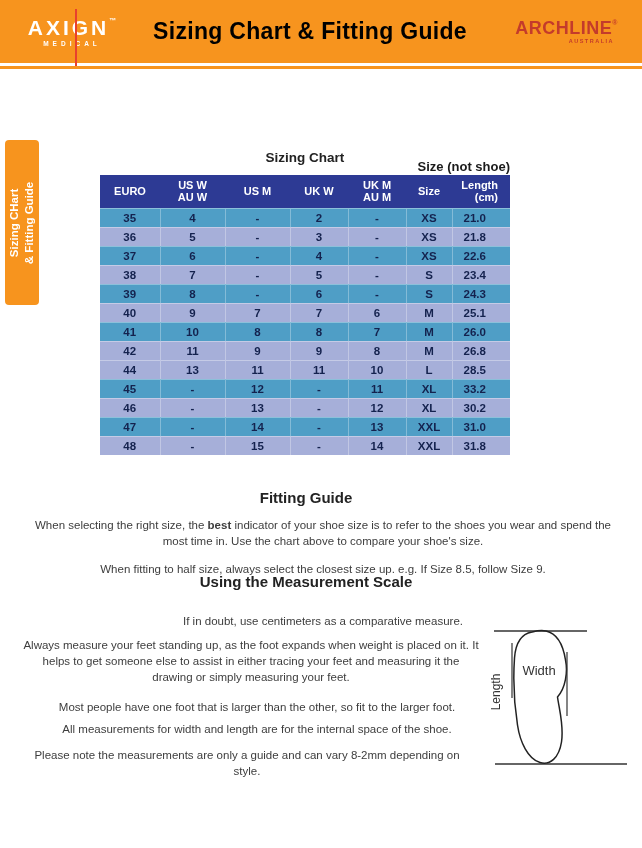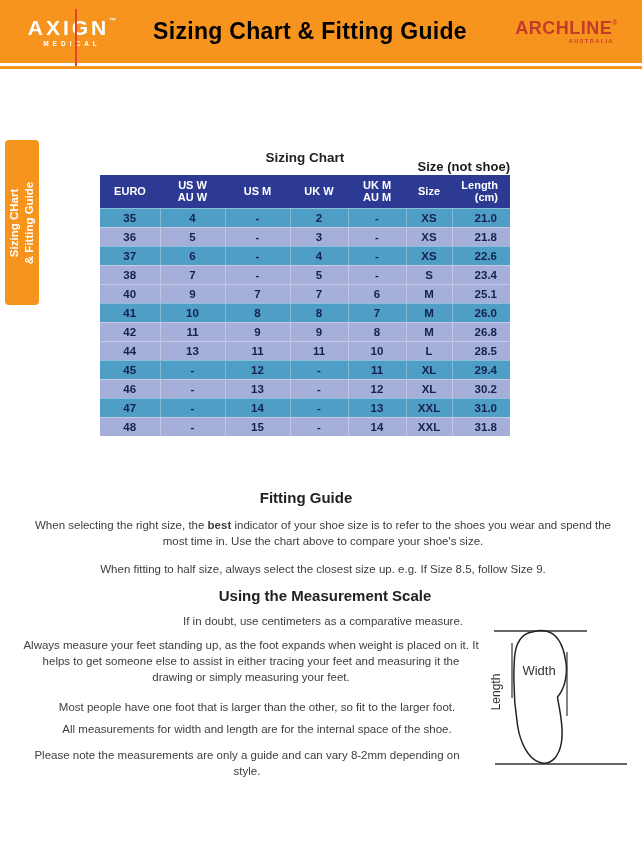--- a/index.html
+++ b/index.html
@@ -43,28 +43,28 @@
                font-size:13.5px;font-weight:bold;color:#222;}
   .foot-note{position:absolute;left:100px;top:159px;width:410px;text-align:right;
              font-size:13px;font-weight:bold;color:#1a1a1a;}
   table.sizing-table{position:absolute;left:100px;top:175px;width:410px;border-collapse:collapse;table-layout:fixed;}
   .sizing-table th{background:var(--header-blue);color:#fff;font-size:11px;font-weight:bold;
                    height:33px;line-height:1.15;text-align:center;vertical-align:middle;}
   .sizing-table th:last-child{text-align:right;padding-right:12px;}
   .sizing-table td{height:19px;text-align:center;font-size:11.5px;font-weight:bold;color:var(--cell-text);
                    border-left:1px solid rgba(255,255,255,0.30);border-top:1px solid rgba(255,255,255,0.35);}
   .sizing-table td:first-child{border-left:none;}
-  .sizing-table td:last-child{text-align:right;padding-right:13px;}
+  .sizing-table td:last-child{text-align:center;padding-right:13px;}
   .sizing-table tr.row-dark td{background:var(--row-dark);}
   .sizing-table tr.row-light td{background:var(--row-light);}
 
   
   .h-center{position:absolute;left:0;width:612px;text-align:center;font-size:15px;font-weight:bold;color:#222;}
   .h-fitting{top:489px;}
-  .h-measure{top:587px;margin-left:19px;}
+  .h-measure{top:573px;}
   .body{position:absolute;left:22px;font-size:11.5px;line-height:1.4;color:var(--body-text);text-align:center;}
   .p1{top:517px;width:602px;}
   .p2{top:561px;width:602px;}
   .mp1{top:613px;width:602px;}
   .mp2{top:637px;width:458px;}
   .mp3{top:699px;width:470px;}
   .mp4{top:721px;width:470px;}
   .mp5{top:747px;width:450px;}
 
   
@@ -156,20 +156,29 @@
         </tr>
         <tr class="row-light">
           <td>38</td>
           <td>7</td>
           <td>-</td>
           <td>5</td>
           <td>-</td>
           <td>S</td>
           <td>23.4</td>
         </tr>
+        <tr class="row-dark">
+          <td>39</td>
+          <td>8</td>
+          <td>-</td>
+          <td>6</td>
+          <td>-</td>
+          <td>S</td>
+          <td>24.3</td>
+        </tr>
         <tr class="row-light">
           <td>40</td>
           <td>9</td>
           <td>7</td>
           <td>7</td>
           <td>6</td>
           <td>M</td>
           <td>25.1</td>
         </tr>
         <tr class="row-dark">
@@ -199,21 +208,21 @@
           <td>L</td>
           <td>28.5</td>
         </tr>
         <tr class="row-dark">
           <td>45</td>
           <td>-</td>
           <td>12</td>
           <td>-</td>
           <td>11</td>
           <td>XL</td>
-          <td>29.4</td>
+          <td>33.2</td>
         </tr>
         <tr class="row-light">
           <td>46</td>
           <td>-</td>
           <td>13</td>
           <td>-</td>
           <td>12</td>
           <td>XL</td>
           <td>30.2</td>
         </tr>

